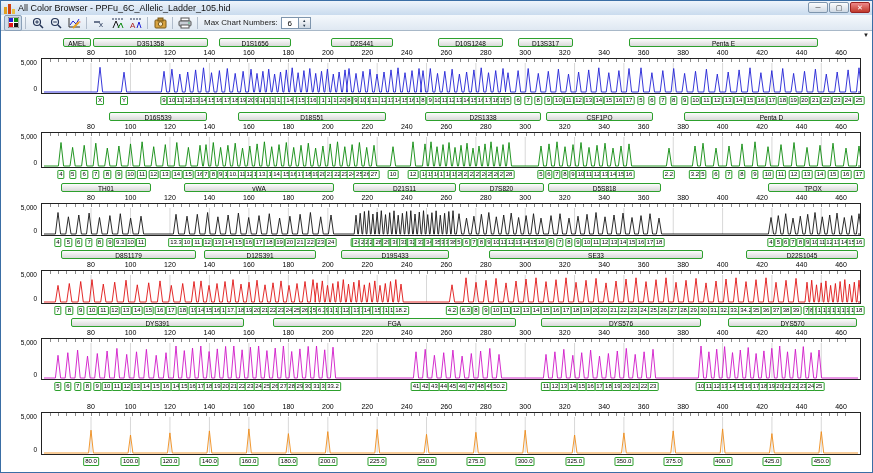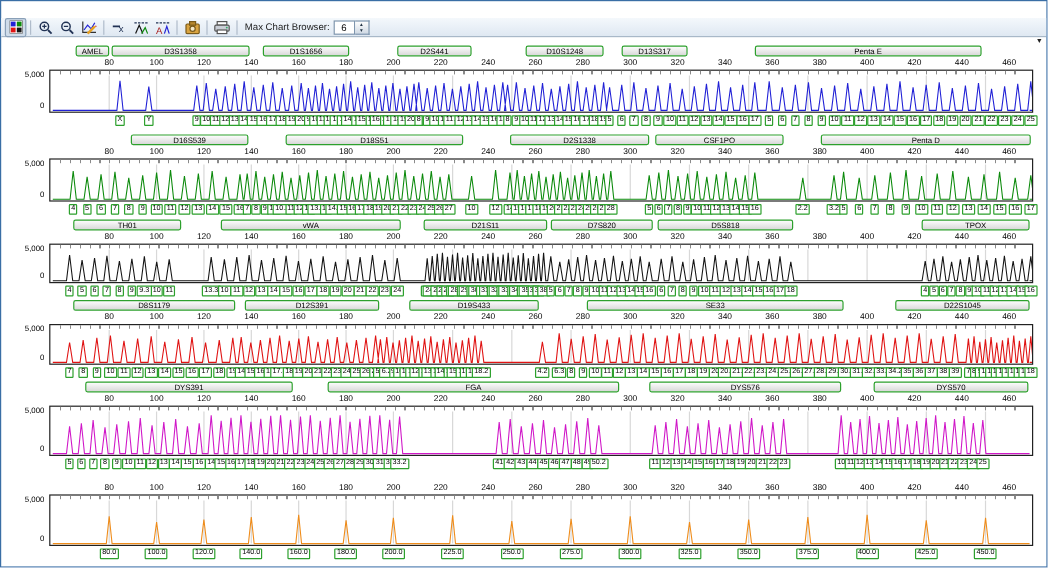--- a/index.html
+++ b/index.html
@@ -765,20 +765,33 @@
       <span class="allele-box" style="left: 474.872px; top: 456px;">275.0</span>
       <span class="allele-box" style="left: 524.214px; top: 456px;">300.0</span>
       <span class="allele-box" style="left: 573.557px; top: 456px;">325.0</span>
       <span class="allele-box" style="left: 622.899px; top: 456px;">350.0</span>
       <span class="allele-box" style="left: 672.241px; top: 456px;">375.0</span>
       <span class="allele-box" style="left: 721.584px; top: 456px;">400.0</span>
       <span class="allele-box" style="left: 770.927px; top: 456px;">425.0</span>
       <span class="allele-box" style="left: 820.269px; top: 456px;">450.0</span>
     </div>
 
+  <div id="titlebar">
+    <svg width="11" height="11" style="margin-left:3px">
+      <rect x="0" y="4" width="3" height="7" fill="#e0a020"></rect>
+      <rect x="4" y="1" width="3" height="10" fill="#d04010"></rect>
+      <rect x="8" y="6" width="3" height="5" fill="#e8c040"></rect>
+    </svg>
+    <span class="ttext">All Color Browser - PPFu_6C_Allelic_Ladder_105.hid</span>
+    <div id="winbtns">
+      <div class="wbtn">─</div>
+      <div class="wbtn">▢</div>
+      <div class="wbtn close">✕</div>
+    </div>
+  </div>
 
   <div id="toolbar">
     <div class="tbtn pressed">
       <svg width="11" height="11">
         <rect x="0" y="0" width="11" height="11" fill="#fff" stroke="#555"></rect>
         <rect x="1" y="1" width="4" height="4" fill="#2121d6"></rect>
           <rect x="6" y="1" width="4" height="4" fill="#0c8a0c"></rect>
         <rect x="1" y="6" width="4" height="4" fill="#e01414"></rect>
           <rect x="6" y="6" width="4" height="4" fill="#151515"></rect>
       </svg>
@@ -839,21 +852,21 @@
     <div class="tsep"></div>
     <div class="tbtn">
       <svg width="14" height="12">
           <rect x="3" y="1" width="8" height="3" fill="#fff" stroke="#555"></rect>
           <rect x="1" y="4" width="12" height="5" rx="1" fill="#c9ced6" stroke="#555"></rect>
           <rect x="3" y="8" width="8" height="3" fill="#fff" stroke="#555"></rect>
           <circle cx="11" cy="6" r="0.8" fill="#3a6"></circle>
         </svg>
     </div>
     <div class="tsep"></div>
-    <span class="tlabel">Max Chart Browser:</span>
+    <span class="tlabel">Max Chart Numbers:</span>
     <div id="spinbox">
       <div id="spinval">6</div>
       <div id="spinarrows">
         <span>▲</span>
         <span>▼</span>
       </div>
     </div>
   </div>
 
   <div class="combo-arrow">▼</div>

